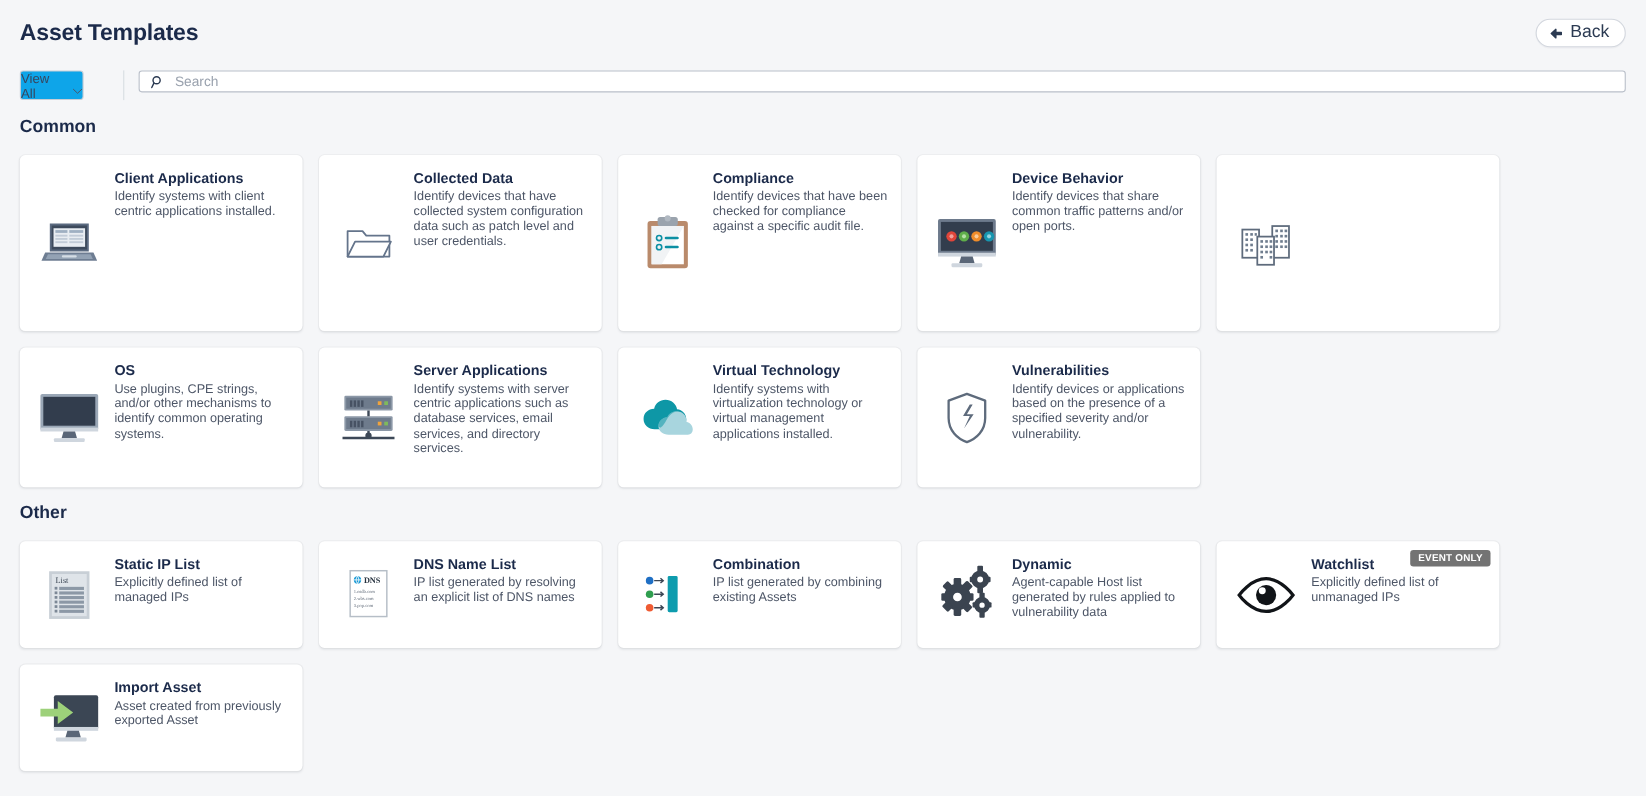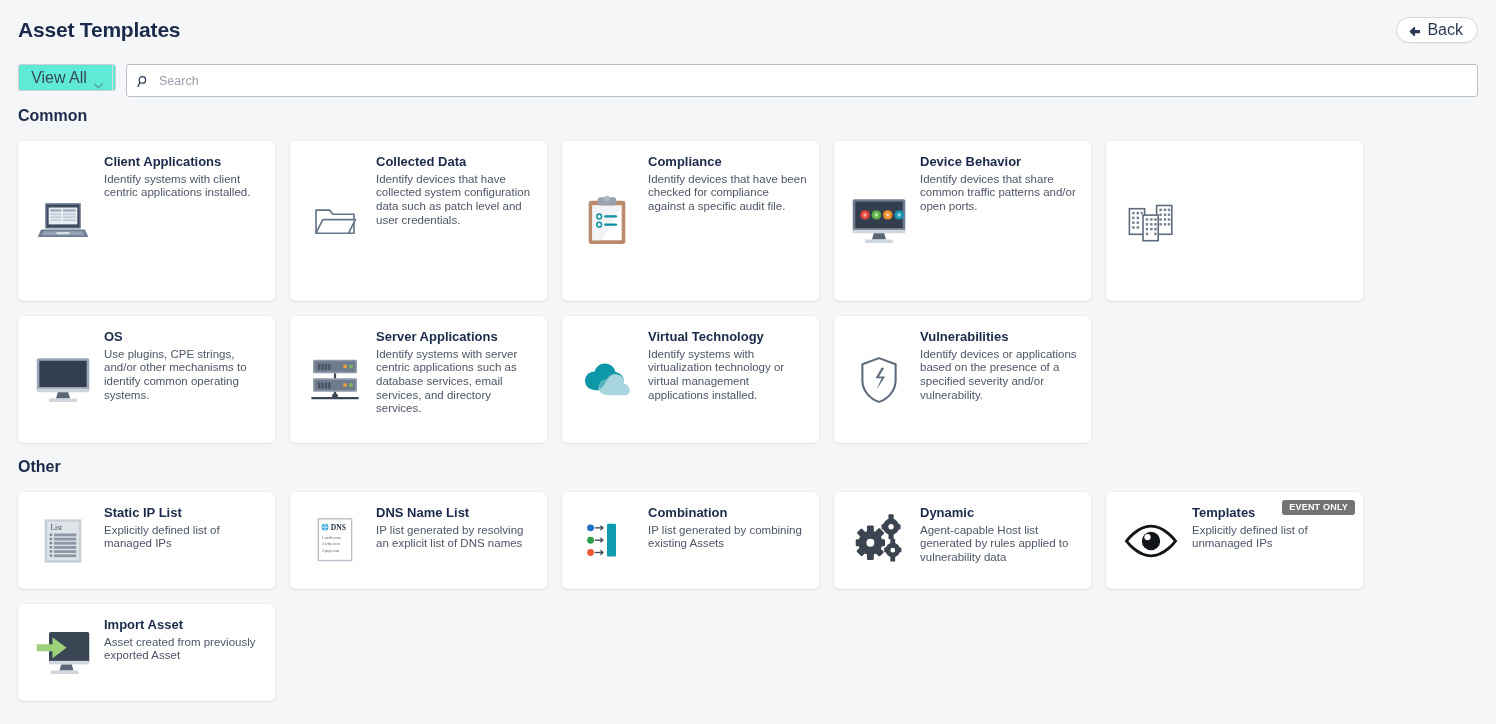--- a/index.html
+++ b/index.html
@@ -26,29 +26,29 @@
     display: flex; align-items: center; gap: 6px;
     font-size: 16px; color: #2b3a52; cursor: pointer;
     box-shadow: 0 1px 1px rgba(16,24,40,.04);
   }
   .back-btn .arrow { display: block; width: 13px; height: 13px; }
 
   
   .toolbar { position: absolute; left: 0; top: 64px; width: 1496px; height: 28px; }
   .view-select {
     position: absolute; left: 18px; top: 0;
-    width: 98px; height: 27px;
-    background: #5eead4; border: 1px solid #c9ced6; border-radius: 3px;
+    width: 58px; height: 27px;
+    background: #0ea5e9; border: 1px solid #c9ced6; border-radius: 3px;
     display: flex; align-items: center; justify-content: center; gap: 7px;
-    font-size: 16px; color: #37465e; cursor: pointer;
+    font-size: 12px; color: #37465e; cursor: pointer;
   }
   .chev { width: 9px; height: 6px; display: block; }
   .divider { position: absolute; left: 112px; top: 0; width: 1px; height: 27px; background: #d8dce2; }
   .search-wrap {
-    position: absolute; left: 126px; top: 0; right: 18px; height: 33px;
+    position: absolute; left: 126px; top: 0; right: 18px; height: 20px;
     background: #fff; border: 1px solid #b9bfc9; border-radius: 3px;
     display: flex; align-items: center; padding: 0 10px;
   }
   .search-icon { width: 13px; height: 13px; flex: none; margin-right: 9px; }
   .search-input {
     border: 0; outline: none; background: transparent;
     font-family: "Liberation Sans", sans-serif; font-size: 12.5px;
     color: #2b3a52; width: 100%; padding: 0;
   }
   .search-input::placeholder { color: #9aa2ae; }
@@ -443,21 +443,21 @@
       <div class="card">
         <div class="badge">EVENT ONLY</div>
         <div class="icon-box">
           <svg viewBox="0 0 64 40" width="56" height="36">
     <path d="M32 3C16 3 4 20 4 20s12 17 28 17 28-17 28-17S48 3 32 3z" fill="none" stroke="#111418" stroke-width="3.4"></path>
     <circle cx="32" cy="20" r="10.5" fill="#111418"></circle>
     <circle cx="28" cy="15.5" r="3.6" fill="#ffffff"></circle>
           </svg>
         </div>
         <div class="txt">
-          <div class="c-title">Templates</div>
+          <div class="c-title">Watchlist</div>
           <div class="c-desc">Explicitly defined list of unmanaged IPs</div>
         </div>
       </div>
       <div class="card">
         <div class="icon-box">
           <svg viewBox="0 0 64 54" width="56" height="48">
     <rect x="16" y="3" width="46" height="36" rx="2" fill="#3b4654"></rect>
     <rect x="16" y="36" width="46" height="4" fill="#cfd6de"></rect>
     <path d="M30 40h12l2 7H28z" fill="#5a6677"></path>
     <rect x="18" y="47" width="32" height="4" rx="1.2" fill="#cfd6de"></rect>

